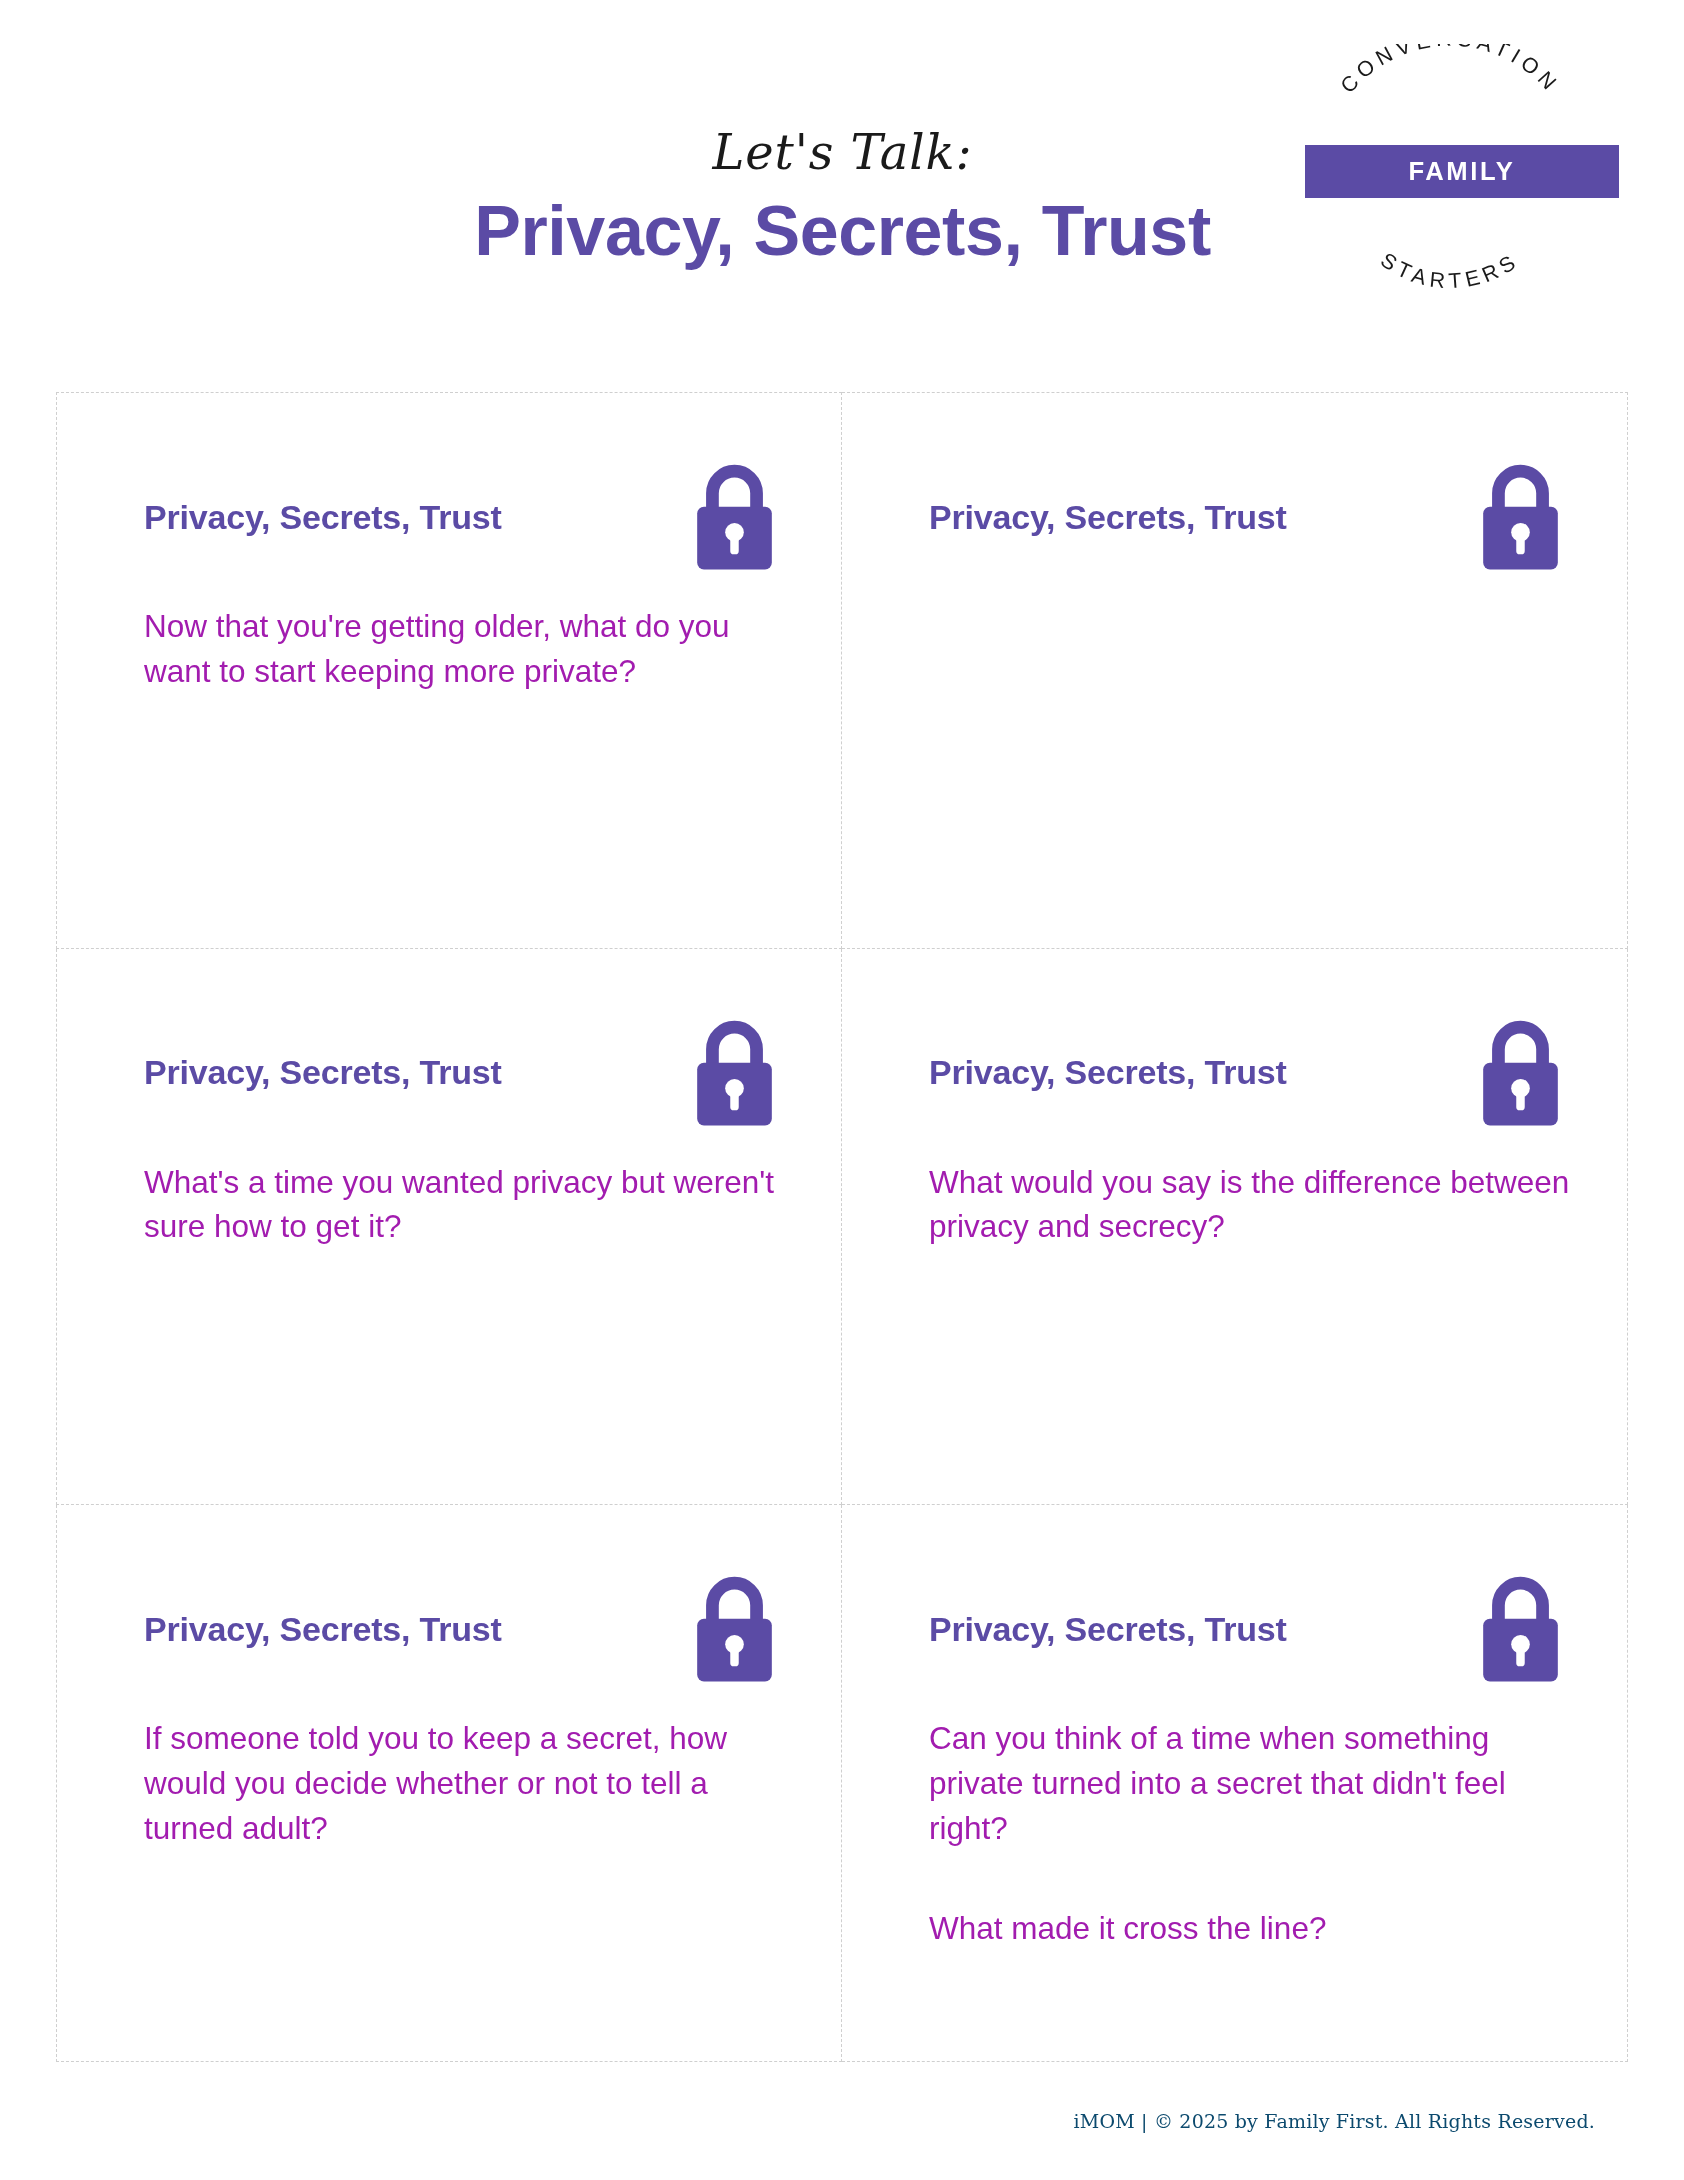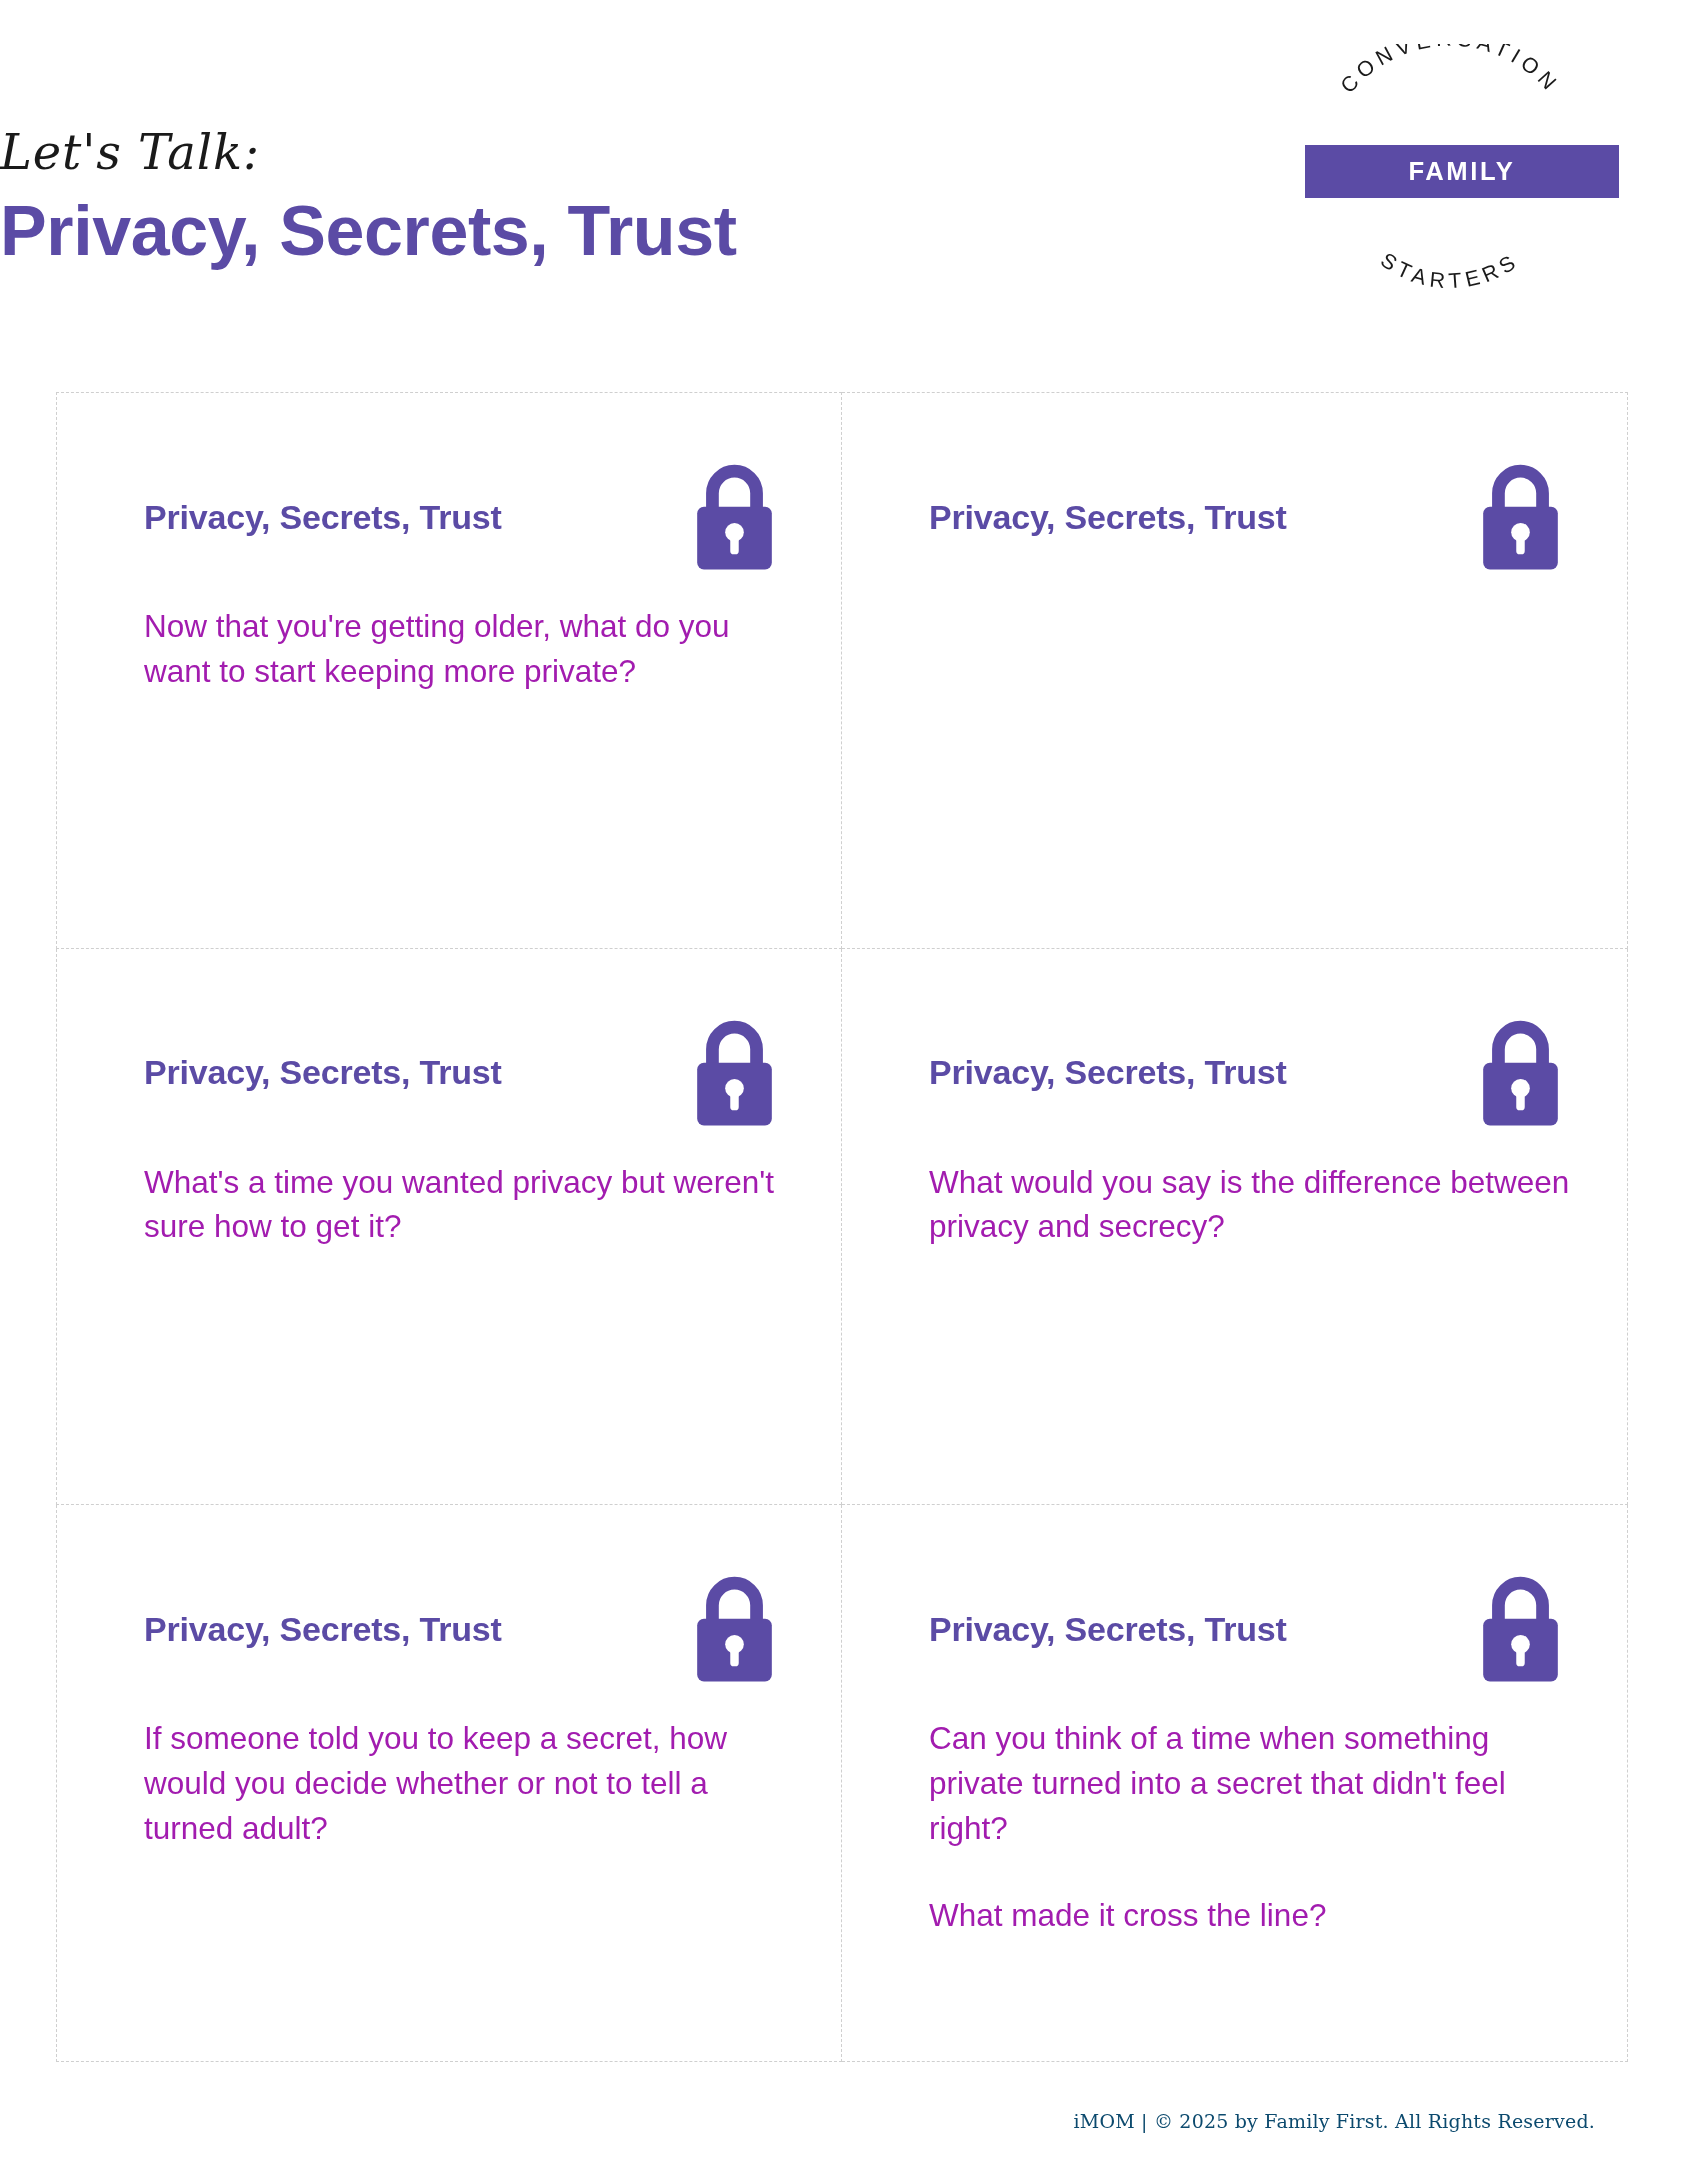--- a/index.html
+++ b/index.html
@@ -27,20 +27,21 @@
   .header {
     position: relative;
     height: 366px;
   }
 
   .title-block {
     position: absolute;
     left: 0;
     right: 0;
     top: 128px;
+    text-align: center;
   }
 
   .script-title {
     font-family: "DejaVu Serif", serif;
     font-style: italic;
     font-size: 48px;
     color: #1a1a1a;
     letter-spacing: 0.9px;
     font-weight: 400;
     line-height: 1;
@@ -165,21 +166,21 @@
   }
 
   .card-text {
     font-family: "Liberation Sans", sans-serif;
     font-size: 31.5px;
     line-height: 1.42;
     color: #a21caf;
   }
 
   .card-text + .card-text {
-    margin-top: 43px;
+    margin-top: 56px;
   }
 
   
   .footer {
     position: absolute;
     right: 90px;
     bottom: 49px;
     font-family: "DejaVu Serif", serif;
     font-size: 19px;
     color: #0c4a6e;

